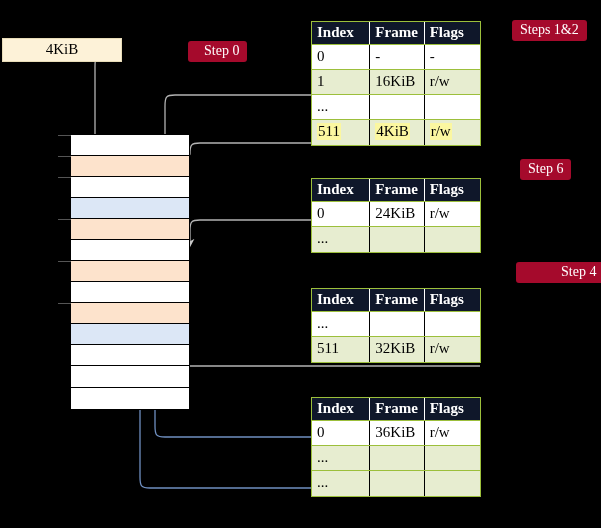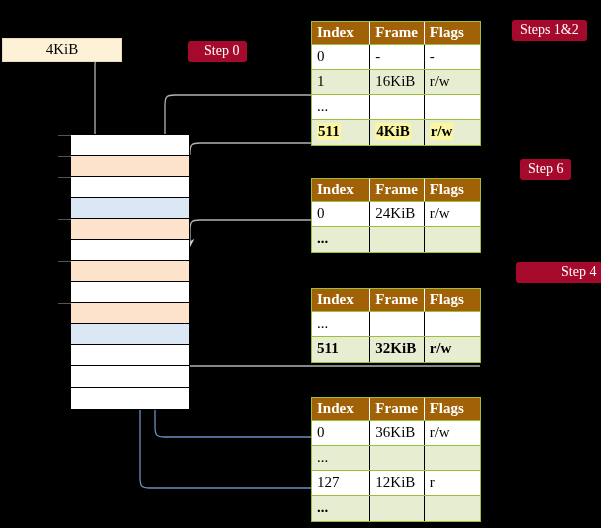--- a/index.html
+++ b/index.html
@@ -59,21 +59,21 @@
   
   .ptable{
     position:absolute;
     border:1px solid #9cbf3b;
     box-sizing:border-box;
     border-collapse:collapse;
     background:#ffffff;
   }
   .ptable table{border-collapse:collapse;width:100%;}
   .ptable th{
-    background:#a16207;
+    background:#0f172a;
     color:#ffffff;
     font-weight:bold;
     font-size:15px;
     text-align:left;
     padding:2px 5px 3px 5px;
     border-right:1px solid #ffffff;
     border-bottom:1px solid #9cbf3b;
     height:20px;
     box-sizing:border-box;
   }
@@ -84,21 +84,21 @@
     border-right:1px solid #000;
     border-bottom:1px solid #9cbf3b;
     height:25px;
     box-sizing:border-box;
     vertical-align:middle;
     background:transparent;
   }
   .ptable td:last-child{border-right:none;}
   .ptable tr.alt td{background:#e7edd0;}
   .ptable tr.plain td{background:#ffffff;}
-  .ptable tr:last-child td{border-bottom:none;font-weight:bold;}
+  .ptable tr:last-child td{border-bottom:none;}
   .hl{background:#fbf7a0 !important;display:inline-block;padding:0 1px;}
   .col-idx{width:57px;}
   .col-frm{width:39px;}
   .col-flg{width:55px;margin-left:17px;}
 </style>
 </head>
 <body>
 
 <div class="stage">
 
@@ -274,25 +274,20 @@
         <tr class="plain">
           <td>0</td>
           <td>36KiB</td>
           <td>r/w</td>
         </tr>
         <tr class="alt">
           <td>...</td>
           <td></td>
           <td></td>
         </tr>
-        <tr class="plain">
-          <td>127</td>
-          <td>12KiB</td>
-          <td>r</td>
-        </tr>
         <tr class="alt">
           <td>...</td>
           <td></td>
           <td></td>
         </tr>
       </tbody>
     </table>
   </div>
 
 </div>

